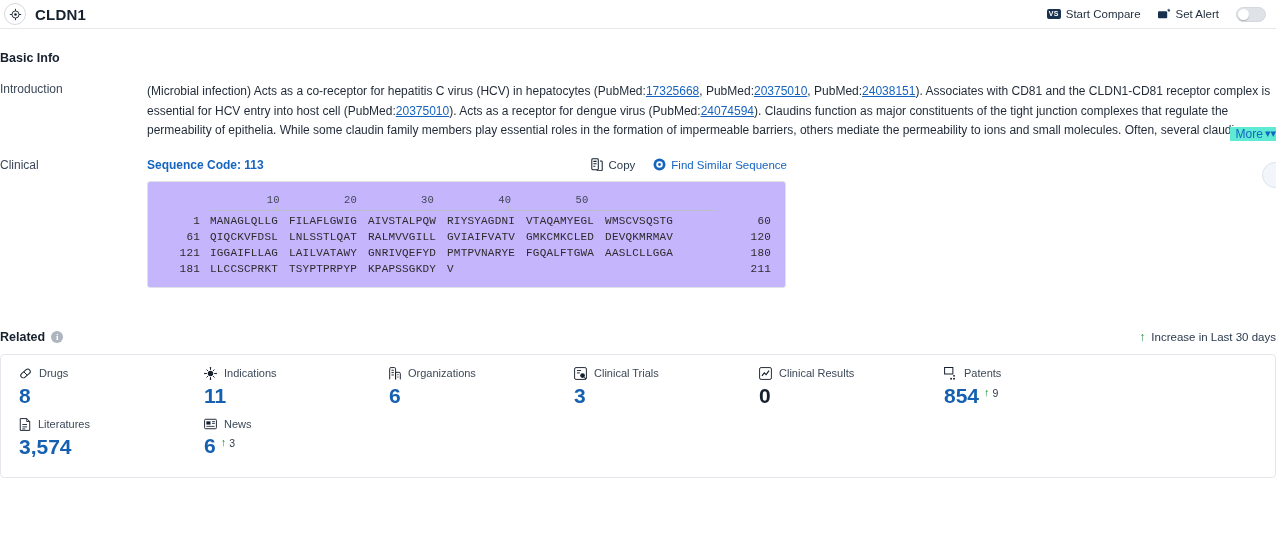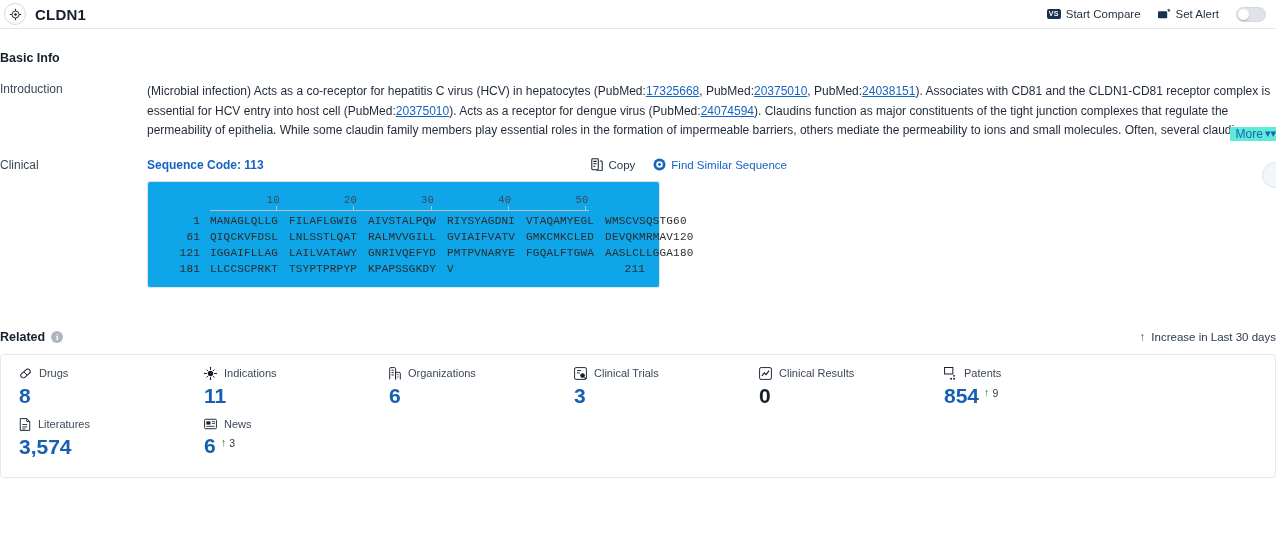--- a/index.html
+++ b/index.html
@@ -98,25 +98,25 @@
     width: 640px;
   }
   .seq-code { font-size: 12px; color: #1664c0; cursor: pointer; font-weight: bold; }
   .seq-tools { margin-left: auto; display: flex; align-items: center; gap: 18px; }
   .seq-tool { display: flex; align-items: center; gap: 5px; cursor: pointer; }
   .seq-tool-label { font-size: 11.5px; color: #2b3a4d; }
   .seq-tool-label.blue { color: #1664c0; }
 
   .seq-box {
     margin-top: 9px;
-    width: 513px;
+    width: 639px;
     border: 1px solid #dfe3e8;
     border-radius: 3px;
     padding: 11px 14px 12px 14px;
-    background: #0ea5e9;
+    background: #c4b5fd;
   }
   .seq-mono {
     font-family: "Liberation Mono", "DejaVu Sans Mono", monospace;
     font-size: 11px; color: #2b2b2b; letter-spacing: .2px;
   }
   .ruler-row { display: flex; align-items: flex-end; }
   .ruler-spacer { width: 48px; flex: 0 0 48px; }
   .ruler { position: relative; height: 18px; flex: 1; }
   .ruler-line {
     position: absolute; left: 0; right: 22px; bottom: 0;

